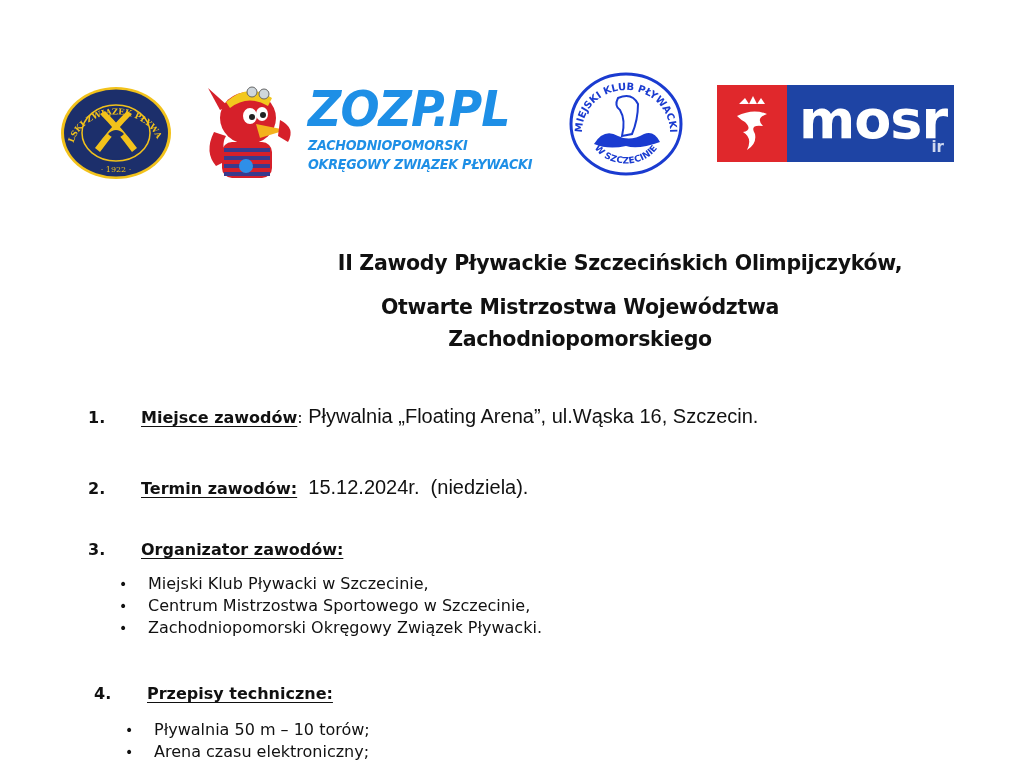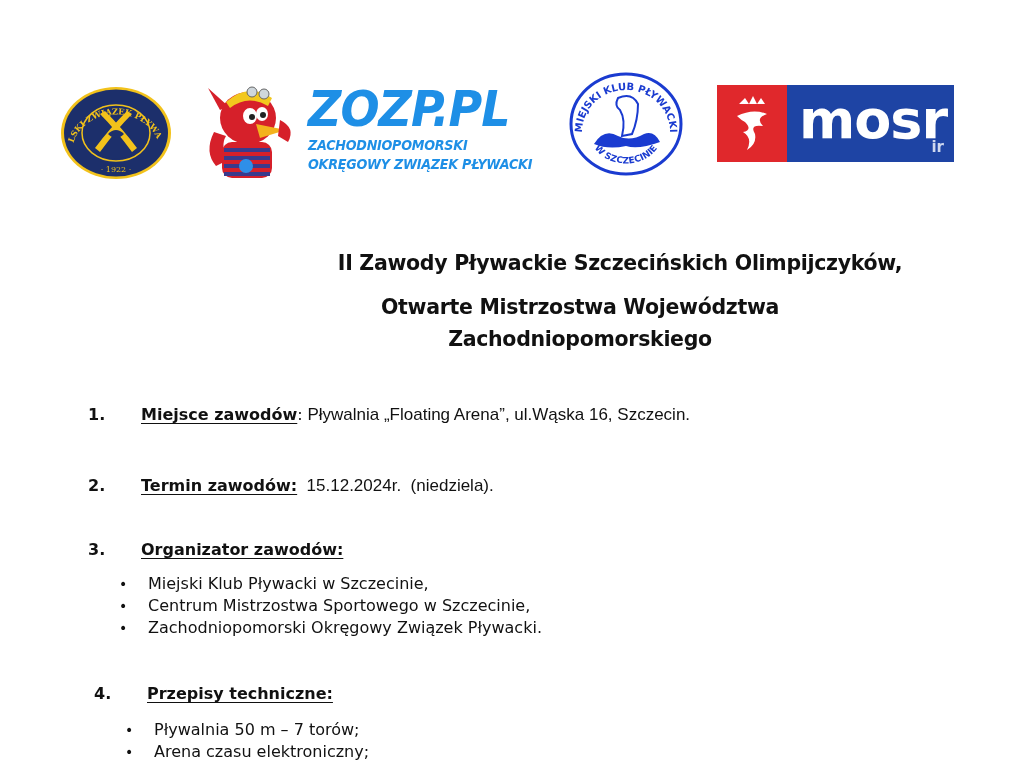--- a/index.html
+++ b/index.html
@@ -28,21 +28,21 @@
 
   .title { position:absolute; left:0; width:1024px; text-align:center; font-family:"DejaVu Sans", sans-serif;
            font-weight:bold; font-size:20.5px; letter-spacing:-0.3px; color:#111; }
   #t1 { top:251px; left:108px; }
   #t2 { top:295px; left:68px; }
   #t3 { top:327px; left:68px; }
 
   .sec { position:absolute; left:88px; font-family:"DejaVu Sans", sans-serif; font-size:16px; color:#111; white-space:nowrap; }
   .sec .num { font-weight:bold; display:inline-block; width:30px; }
   .sec .head { font-weight:bold; text-decoration:underline; text-underline-offset:3px;margin-left:23px; }
-  .sec .val { font-family:"Liberation Sans", sans-serif; font-size:17px; }
+  .sec .val { font-family:"Liberation Sans", sans-serif; font-size:20px; }
   .list { position:absolute; margin:0; padding:0; list-style:none; font-family:"DejaVu Sans", sans-serif; font-size:16px; color:#111; }
   .list li { height:22px; line-height:22px; position:relative; white-space:nowrap; }
   .list .bullet { position:absolute; left:-29px; top:0; font-size:14px; }
 </style>
 </head>
 <body>
 
 <div class="logo" id="pzp">
   <svg width="112" height="94" viewBox="0 0 112 94">
     <ellipse cx="56" cy="47" rx="55" ry="46" fill="#f2c21b"></ellipse>
@@ -138,15 +138,15 @@
 <ul class="list" style="left:148px; top:573px;">
   <li><span class="bullet">•</span><span>Miejski Klub Pływacki w Szczecinie,</span></li>
   <li><span class="bullet">•</span><span>Centrum Mistrzostwa Sportowego w Szczecinie,</span></li>
   <li><span class="bullet">•</span><span>Zachodniopomorski Okręgowy Związek Pływacki.</span></li>
 </ul>
 
 <div class="sec" style="top:684px; left:94px;">
   <span class="num">4.</span><span class="head">Przepisy techniczne:</span>
 </div>
 <ul class="list" style="left:154px; top:719px;">
-  <li><span class="bullet">•</span><span>Pływalnia 50 m – 7 torów;</span></li>
+  <li><span class="bullet">•</span><span>Pływalnia 50 m – 10 torów;</span></li>
   <li><span class="bullet">•</span><span>Arena czasu elektroniczny;</span></li>
 </ul>
 
 </body></html>

